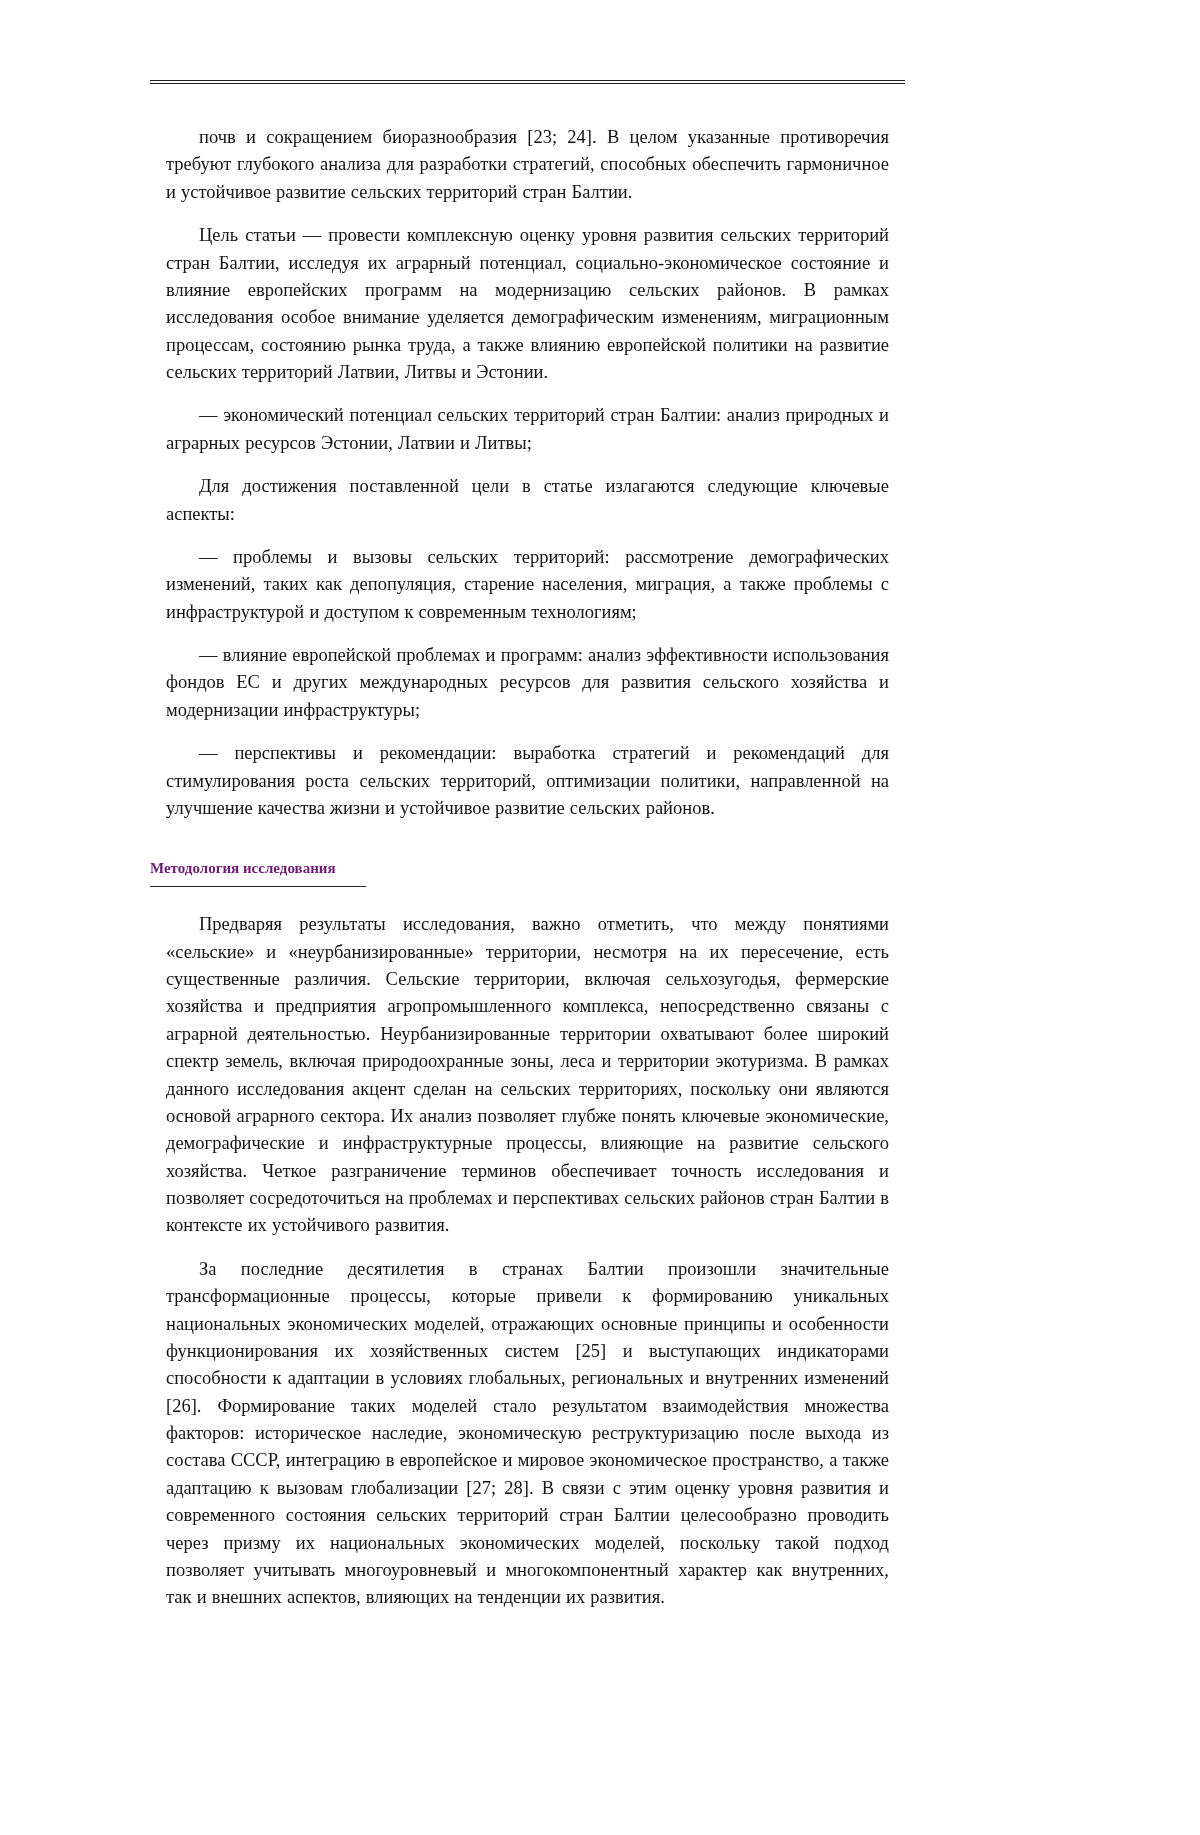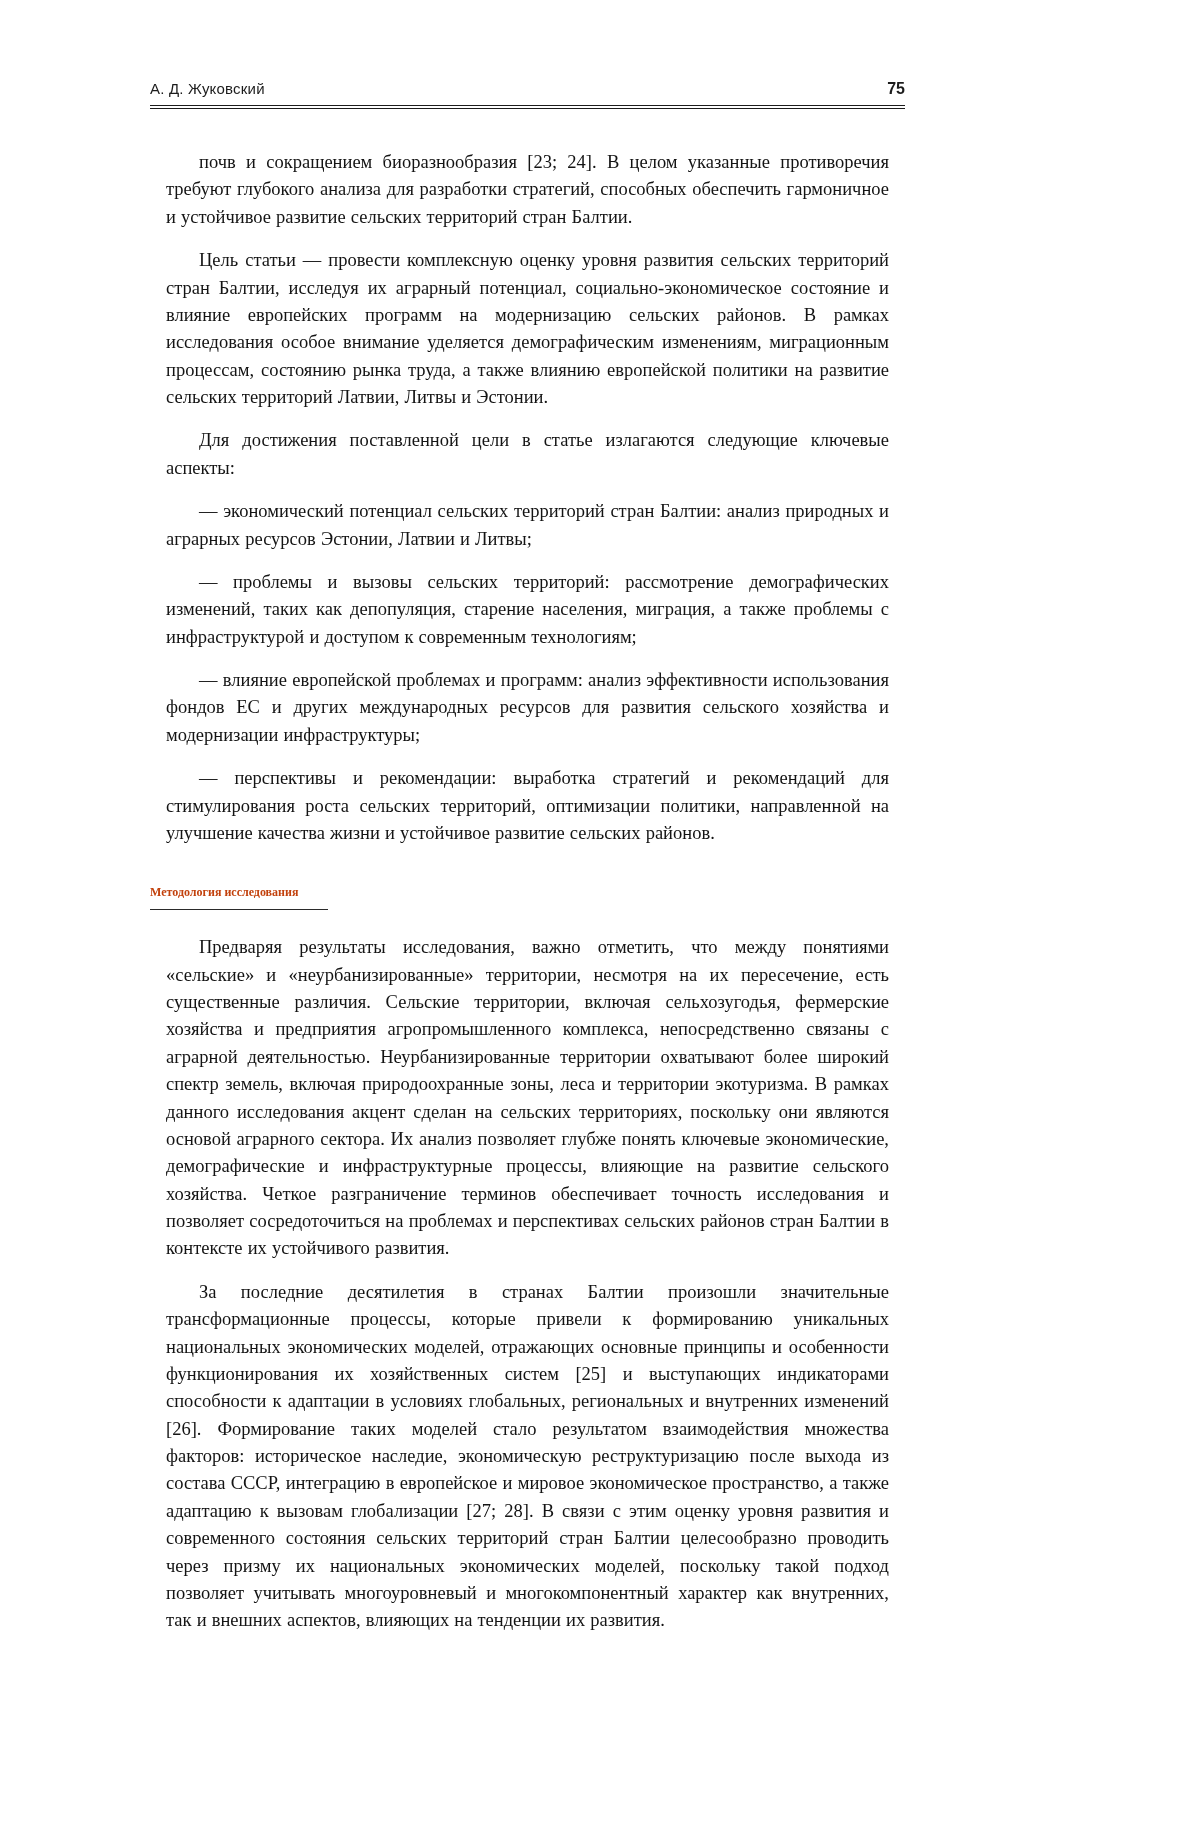--- a/index.html
+++ b/index.html
@@ -48,48 +48,44 @@
     font-size: 18.5px;
     line-height: 1.48;
     text-align: justify;
     text-indent: 33px;
     hyphens: auto;
     -webkit-hyphens: auto;
     word-spacing: 0.5px;
   }
   .section-heading {
     margin: 38px 0 24px 0;
-    font-size: 12px;
+    font-size: 15px;
     font-weight: bold;
-    color: #c2410c;
+    color: #701a75;
   }
   .section-heading .heading-text {
     display: inline-block;
     border-bottom: 1.5px solid #2a2a2a;
     padding: 0 30px 9px 0;
   }
 </style>
 </head>
 <body>
 
 <div class="page">
 
-  <header class="running-head">
-    <span class="author">А. Д. Жуковский</span>
-    <span class="page-num">75</span>
-  </header>
 
   <div class="head-rule"></div>
 
   <main class="body-text">
 
     <p class="para">почв и сокращением биоразнообразия [23; 24]. В целом указанные противоречия требуют глубокого анализа для разработки стратегий, способных обеспечить гармоничное и устойчивое развитие сельских территорий стран Балтии.</p>
     <p class="para">Цель статьи — провести комплексную оценку уровня развития сельских территорий стран Балтии, исследуя их аграрный потенциал, социально-экономическое состояние и влияние европейских программ на модернизацию сельских районов. В рамках исследования особое внимание уделяется демографическим изменениям, миграционным процессам, состоянию рынка труда, а также влиянию европейской политики на развитие сельских территорий Латвии, Литвы и Эстонии.</p>
+    <p class="para">— экономический потенциал сельских территорий стран Балтии: анализ природных и аграрных ресурсов Эстонии, Латвии и Литвы;</p>
     <p class="para">Для достижения поставленной цели в статье излагаются следующие ключевые аспекты:</p>
-    <p class="para">— экономический потенциал сельских территорий стран Балтии: анализ природных и аграрных ресурсов Эстонии, Латвии и Литвы;</p>
     <p class="para">— проблемы и вызовы сельских территорий: рассмотрение демографических изменений, таких как депопуляция, старение населения, миграция, а также проблемы с инфраструктурой и доступом к современным технологиям;</p>
     <p class="para">— влияние европейской проблемах и программ: анализ эффективности использования фондов ЕС и других международных ресурсов для развития сельского хозяйства и модернизации инфраструктуры;</p>
     <p class="para">— перспективы и рекомендации: выработка стратегий и рекомендаций для стимулирования роста сельских территорий, оптимизации политики, направленной на улучшение качества жизни и устойчивое развитие сельских районов.</p>
 
     <h2 class="section-heading">
       <span class="heading-text">Методология исследования</span>
     </h2>
 
     <p class="para">Предваряя результаты исследования, важно отметить, что между понятиями «сельские» и «неурбанизированные» территории, несмотря на их пересечение, есть существенные различия. Сельские территории, включая сельхозугодья, фермерские хозяйства и предприятия агропромышленного комплекса, непосредственно связаны с аграрной деятельностью. Неурбанизированные территории охватывают более широкий спектр земель, включая природоохранные зоны, леса и территории экотуризма. В рамках данного исследования акцент сделан на сельских территориях, поскольку они являются основой аграрного сектора. Их анализ позволяет глубже понять ключевые экономические, демографические и инфраструктурные процессы, влияющие на развитие сельского хозяйства. Четкое разграничение терминов обеспечивает точность исследования и позволяет сосредоточиться на проблемах и перспективах сельских районов стран Балтии в контексте их устойчивого развития.</p>
     <p class="para">За последние десятилетия в странах Балтии произошли значительные трансформационные процессы, которые привели к формированию уникальных национальных экономических моделей, отражающих основные принципы и особенности функционирования их хозяйственных систем [25] и выступающих индикаторами способности к адаптации в условиях глобальных, региональных и внутренних изменений [26]. Формирование таких моделей стало результатом взаимодействия множества факторов: историческое наследие, экономическую реструктуризацию после выхода из состава СССР, интеграцию в европейское и мировое экономическое пространство, а также адаптацию к вызовам глобализации [27; 28]. В связи с этим оценку уровня развития и современного состояния сельских территорий стран Балтии целесообразно проводить через призму их национальных экономических моделей, поскольку такой подход позволяет учитывать многоуровневый и многокомпонентный характер как внутренних, так и внешних аспектов, влияющих на тенденции их развития.</p>

